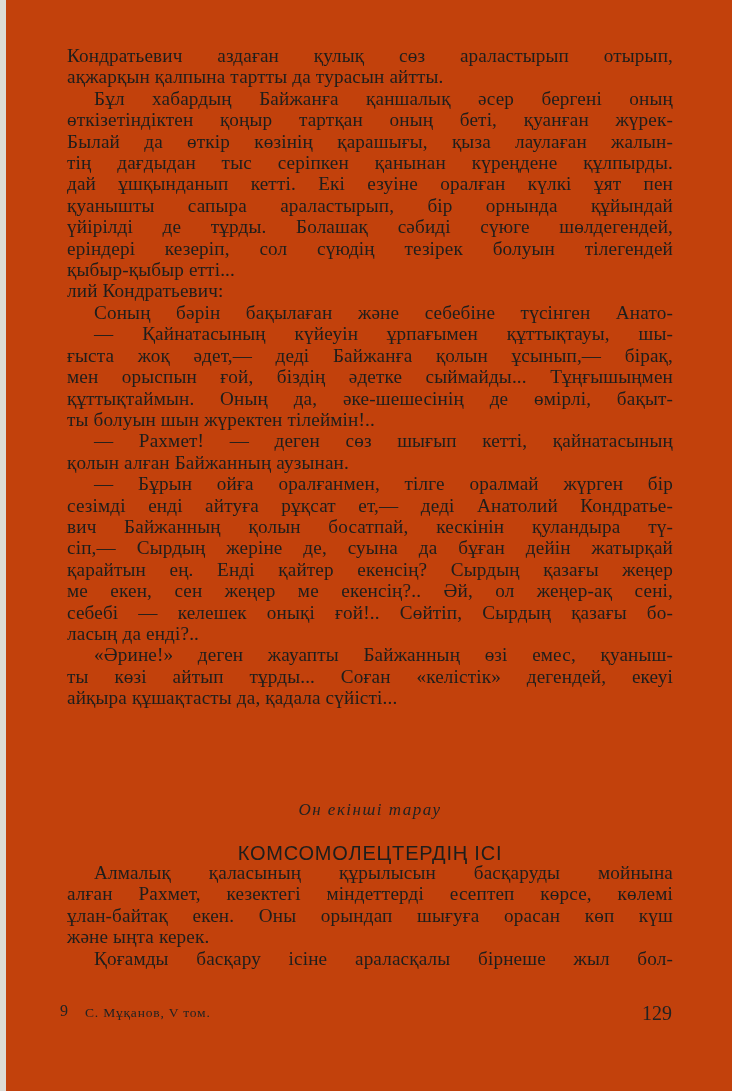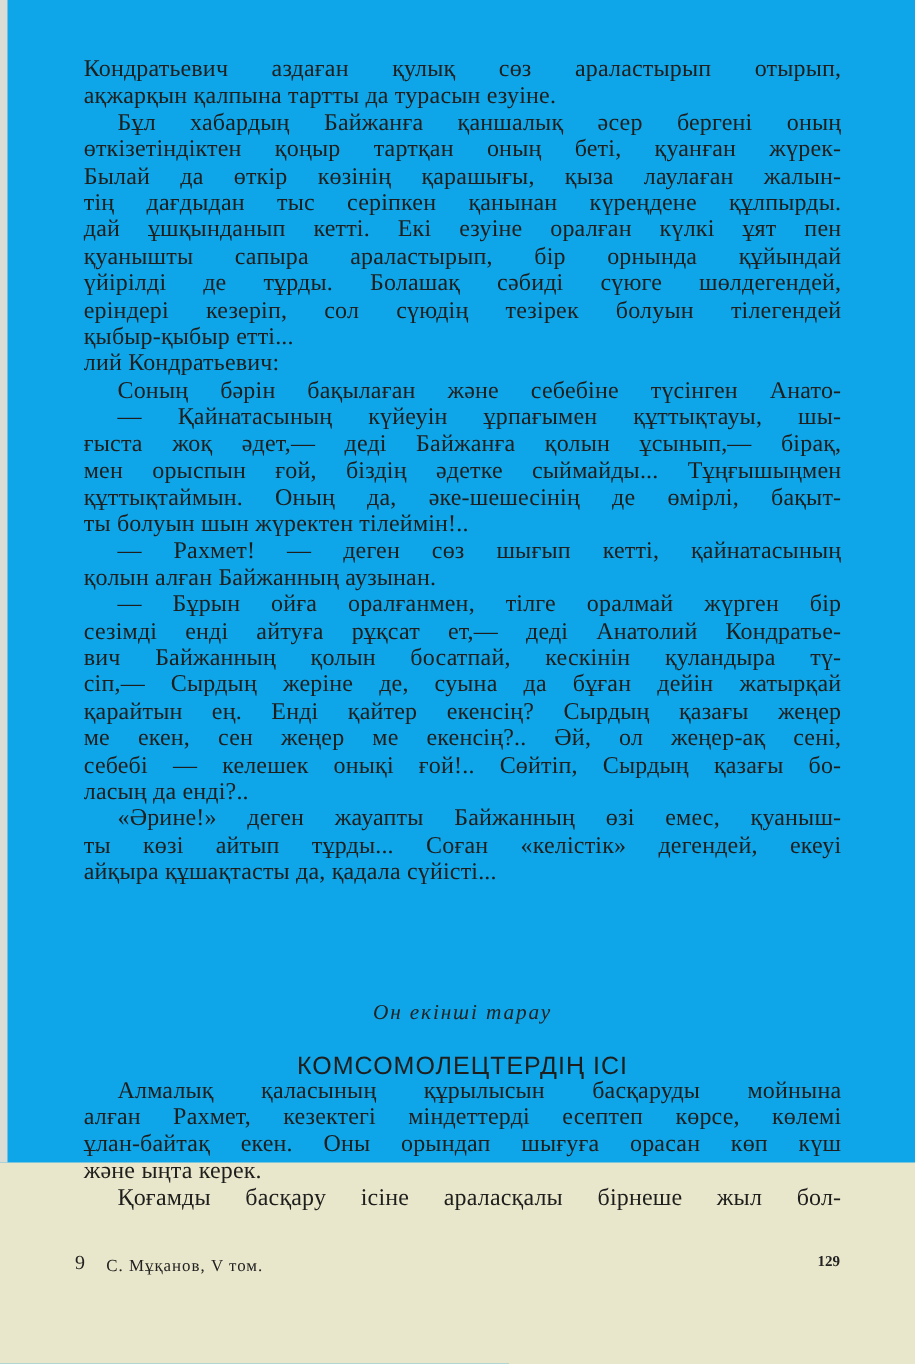--- a/index.html
+++ b/index.html
@@ -9,22 +9,22 @@
     body {
       width: 732px;
       height: 1091px;
       background: #e9e7cb;
       position: relative;
       overflow: hidden;
     }
     .page {
       position: absolute;
       left: 0; top: 0;
-      width: 732px; height: 930px;
-      background: #0ea5e9;
+      width: 732px; height: 1091px;
+      background: #c2410c;
       border-left: 6px solid #dcdcd6;
       box-sizing: border-box;
     }
     .text-block {
       position: absolute;
       left: 61px;
       top: 45px;
       width: 606px;
       font-family: "Liberation Serif", serif;
       font-size: 19.2px;
@@ -88,32 +88,32 @@
       left: 25px;
       top: 3px;
       font-size: 13.5px;
       letter-spacing: 0.8px;
       text-align: center;
     }
     .page-number {
       position: absolute;
       right: 0;
       top: 0;
-      font-size: 12px;
-      font-weight: bold;
+      font-size: 20px;
+      font-weight: normal;
     }
   </style>
 </head>
 <body>
 
 <div class="page">
 
   <div class="text-block first" id="part1">
       <span class="line">Кондратьевич аздаған қулық сөз араластырып отырып,</span>
-      <span class="line last">ақжарқын қалпына тартты да турасын езуіне.</span>
+      <span class="line last">ақжарқын қалпына тартты да турасын айтты.</span>
       <span class="line indent">Бұл хабардың Байжанға қаншалық әсер бергені оның</span>
       <span class="line">өткізетіндіктен қоңыр тартқан оның беті, қуанған жүрек-</span>
       <span class="line">Былай да өткір көзінің қарашығы, қыза лаулаған жалын-</span>
       <span class="line">тің дағдыдан тыс серіпкен қанынан күреңдене құлпырды.</span>
       <span class="line">дай ұшқынданып кетті. Екі езуіне оралған күлкі ұят пен</span>
       <span class="line">қуанышты сапыра араластырып, бір орнында құйындай</span>
       <span class="line">үйірілді де тұрды. Болашақ сәбиді сүюге шөлдегендей,</span>
       <span class="line">ерiндерi кезерiп, сол сүюдiң тезiрек болуын тiлегендей</span>
       <span class="line last">қыбыр-қыбыр еттi...</span>
       <span class="line last">лий Кондратьевич:</span>

